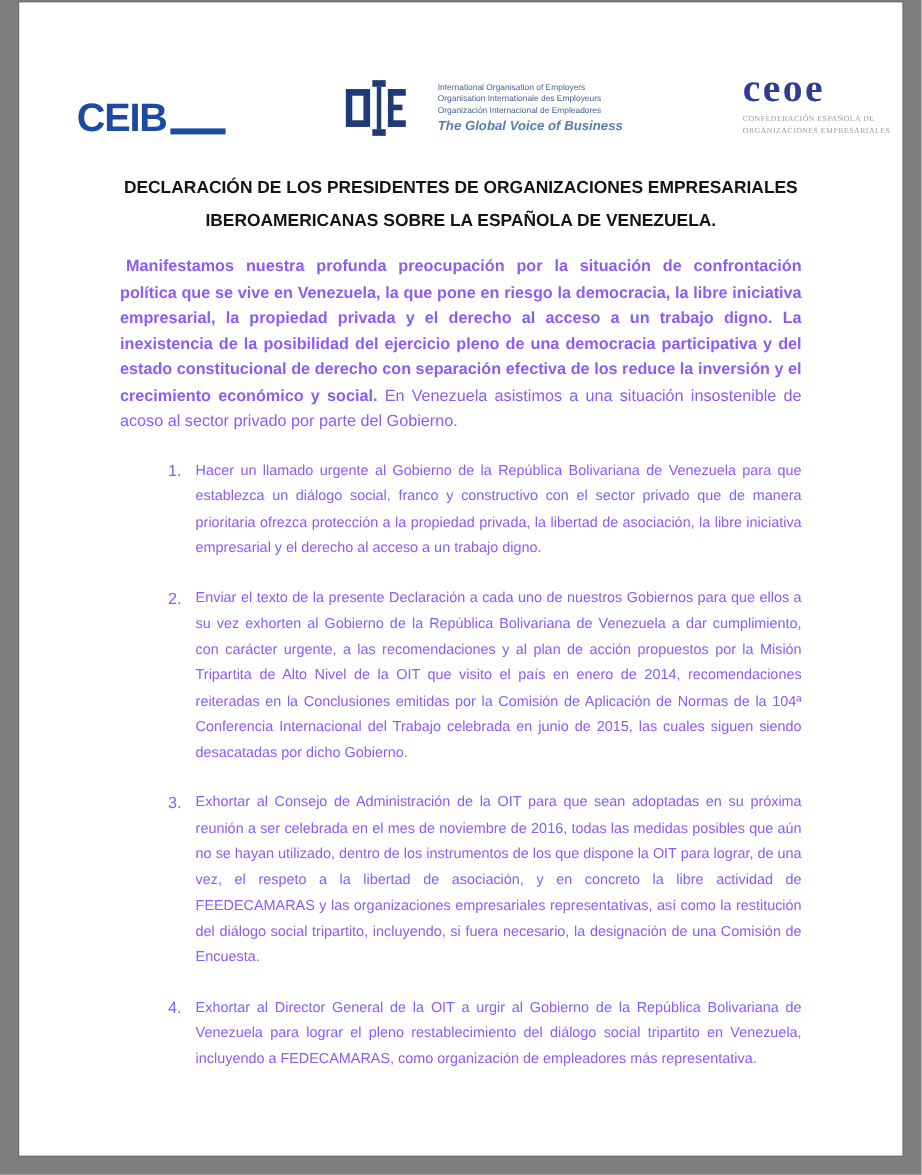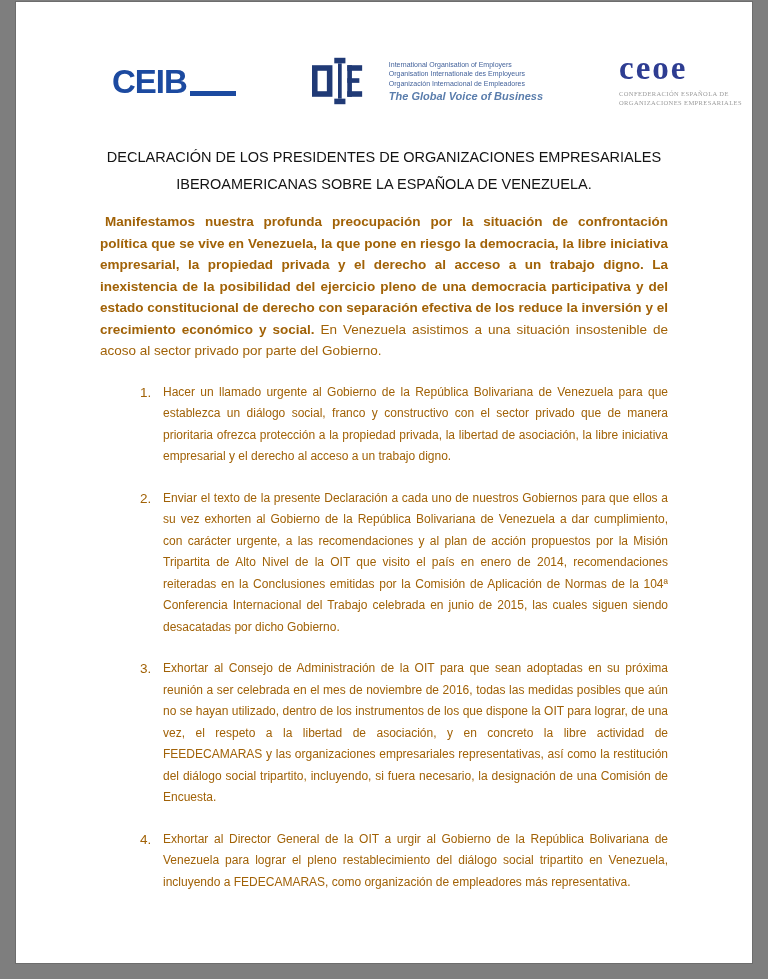--- a/index.html
+++ b/index.html
@@ -14,23 +14,23 @@
     position:absolute;
     left:16px; top:2px;
     width:736px; height:961px;
     background:#ffffff;
     box-shadow:0 0 0 1px rgba(95,95,95,.55);
   }
 
   
   .logos {
     display:flex;
-    align-items:center;
+    align-items:flex-end;
     justify-content:space-between;
-    padding:46px 10px 0 96px;
+    padding:46px 10px 0 48px;
     height:112px;
   }
   .logo-ceib {
     display:flex;
     align-items:flex-end;
     color:#1c4aa0;
     font-weight:800;
     font-size:33px;
     letter-spacing:-1px;
     line-height:1;
@@ -73,26 +73,26 @@
     font-size:6.5px;
     line-height:1.45;
     color:#9b9b9b;
     letter-spacing:.4px;
   }
 
   
   .doc-title {
     margin:30px 60px 0;
     text-align:center;
-    font-weight:400;
+    font-weight:700;
     font-size:14.5px;
     line-height:27px;
     color:#141414;
   }
-  .content { margin:13px 84px 12px; color:#a16207; }
+  .content { margin:13px 84px 12px; color:#8b5cf6; }
   .intro {
     font-size:13.5px;
     line-height:21.5px;
     text-align:justify;
     text-indent:5px;
   }
   .intro .bold { font-weight:700; }
   .lead-in {
     margin-top:17px;
     font-size:13.5px;

